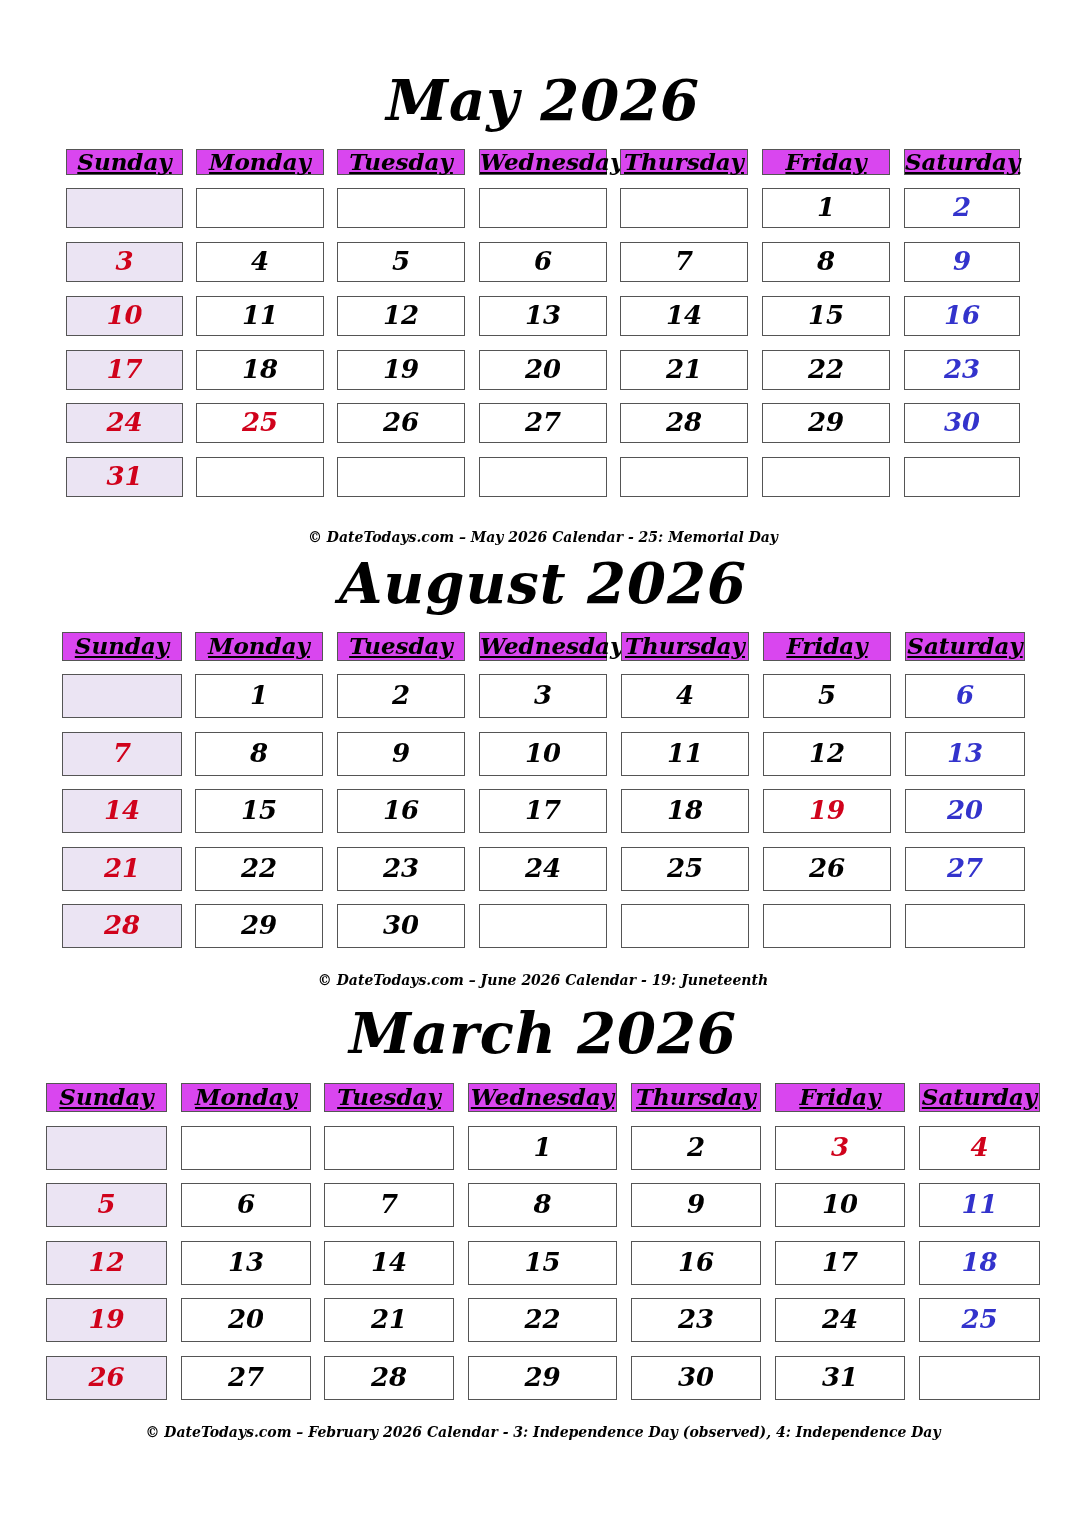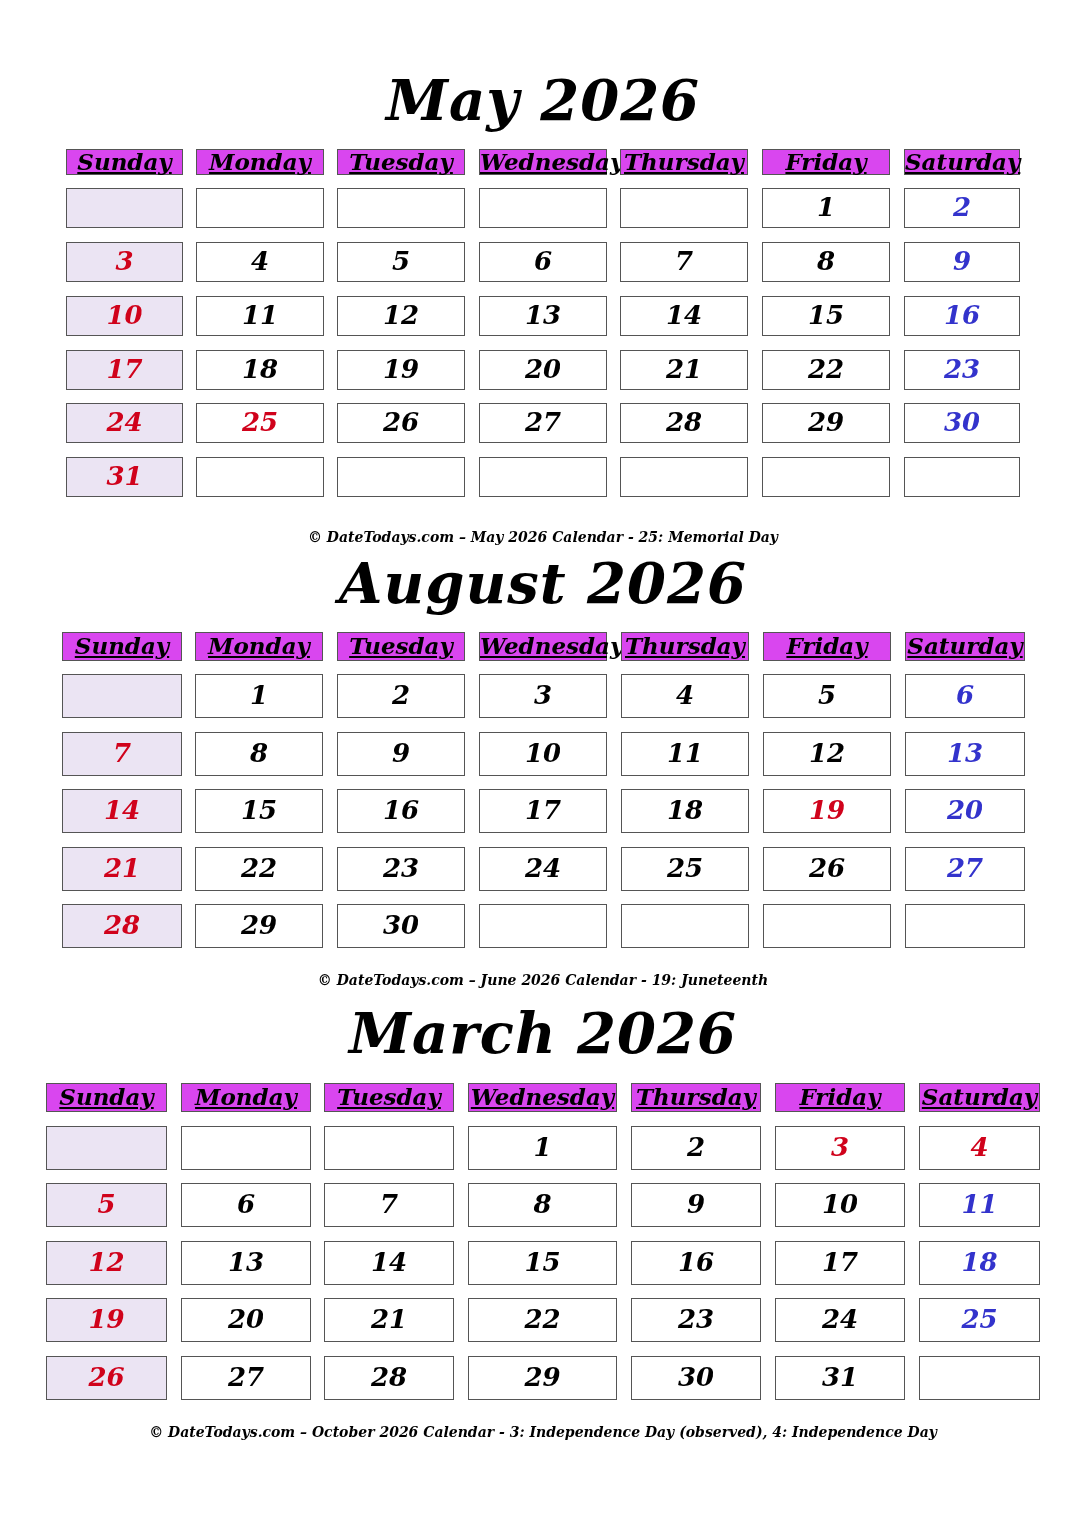--- a/index.html
+++ b/index.html
@@ -161,15 +161,15 @@
       <div class="cell day" style="left: 631px; width: 130px; top: 1298px; height: 44px; line-height: 41px;">23</div>
       <div class="cell day" style="left: 775px; width: 130px; top: 1298px; height: 44px; line-height: 41px;">24</div>
       <div class="cell day blue" style="left: 919px; width: 121px; top: 1298px; height: 44px; line-height: 41px;">25</div>
       <div class="cell day sun red" style="left: 46px; width: 121px; top: 1356px; height: 44px; line-height: 41px;">26</div>
       <div class="cell day" style="left: 181px; width: 130px; top: 1356px; height: 44px; line-height: 41px;">27</div>
       <div class="cell day" style="left: 324px; width: 130px; top: 1356px; height: 44px; line-height: 41px;">28</div>
       <div class="cell day" style="left: 468px; width: 149px; top: 1356px; height: 44px; line-height: 41px;">29</div>
       <div class="cell day" style="left: 631px; width: 130px; top: 1356px; height: 44px; line-height: 41px;">30</div>
       <div class="cell day" style="left: 775px; width: 130px; top: 1356px; height: 44px; line-height: 41px;">31</div>
       <div class="cell day" style="left: 919px; width: 121px; top: 1356px; height: 44px; line-height: 41px;"></div>
-      <div class="footer" style="top: 1424px;">© DateTodays.com – October 2026 Calendar - 3: Independence Day (observed), 4: Independence Day</div>
+      <div class="footer" style="top: 1424px;">© DateTodays.com – February 2026 Calendar - 3: Independence Day (observed), 4: Independence Day</div>
     </section>
   </div>
 
 </body></html>

